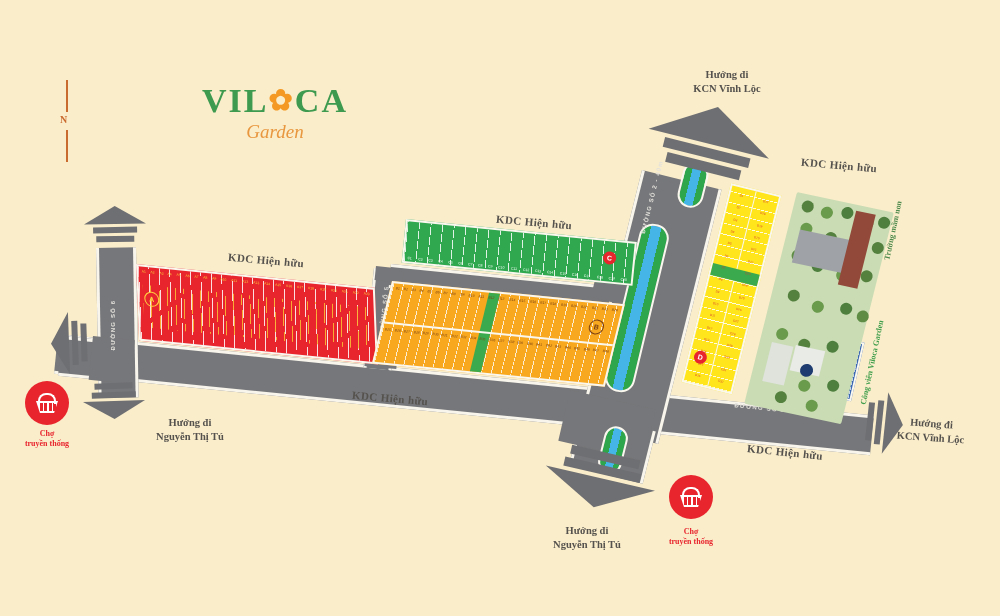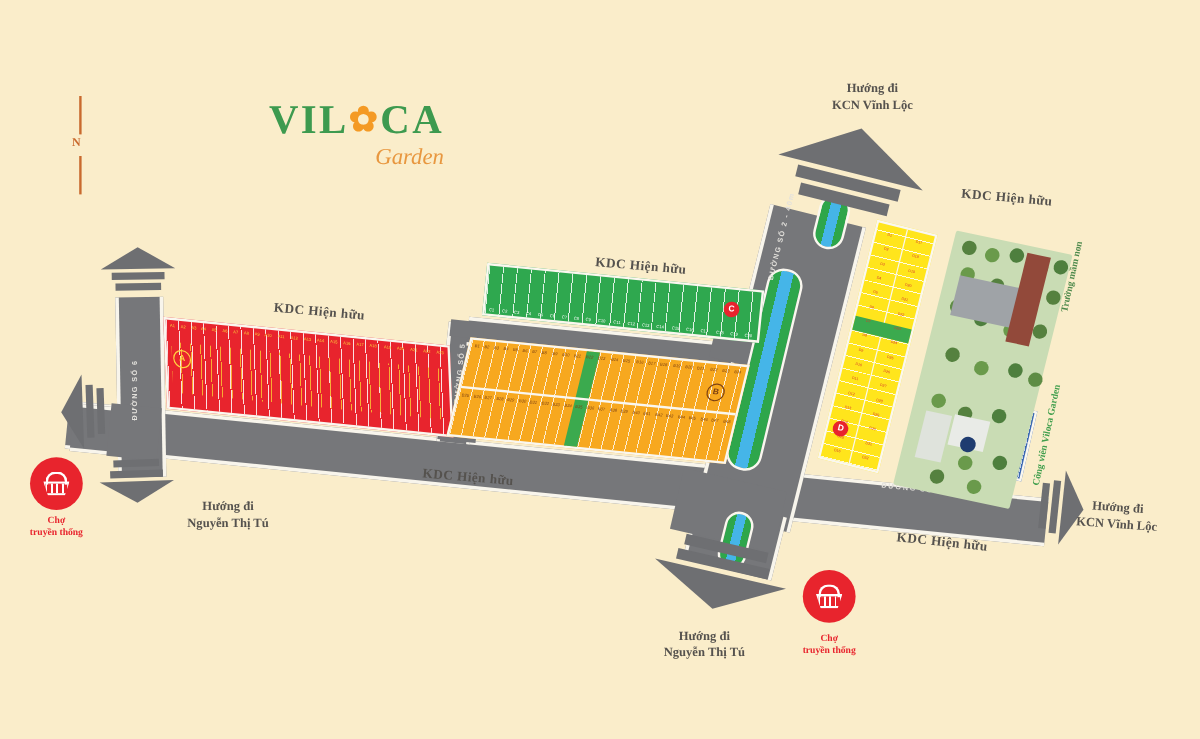--- a/index.html
+++ b/index.html
@@ -1,24 +1,24 @@
 <!DOCTYPE html>
 <html><head>
 <meta charset="utf-8">
 <style>
   html,body{margin:0;padding:0;background:#e8e0cc;}
   .canvas{position:relative;width:1000px;height:616px;background:#FAEDCA;overflow:hidden;
           font-family:"Liberation Serif","DejaVu Serif",serif;}
 
   
   .title{position:absolute;left:133px;top:52px;font-size:21px;font-weight:bold;color:#25803C;letter-spacing:1px;}
-  .logo{position:absolute;left:180px;top:82px;width:190px;text-align:right;color:#3D9A4F;
+  .logo{position:absolute;left:180px;top:82px;width:190px;text-align:center;color:#3D9A4F;
         font-size:34px;font-weight:bold;letter-spacing:2px;}
   .logo .flower{color:#F49A24;font-size:29px;position:relative;top:-2px;}
-  .garden{position:absolute;left:180px;top:121px;width:190px;text-align:right;
+  .garden{position:absolute;left:180px;top:121px;width:190px;text-align:center;
           font-style:italic;font-size:19px;color:#E8973F;}
   .kdc{position:absolute;font-size:11px;font-weight:bold;color:#55524E;letter-spacing:.4px;white-space:nowrap;}
   .dir{position:absolute;font-size:10.5px;font-weight:bold;color:#55524E;text-align:center;line-height:1.3;}
   .vgreen{position:absolute;font-size:8px;font-weight:bold;color:#4E8A4C;text-align:center;white-space:nowrap;}
 
   
   .comp-line{position:absolute;width:2px;height:32px;background:#C96A2E;}
   .comp-n{position:absolute;font-size:10px;font-weight:bold;color:#C96A2E;}
 
   

